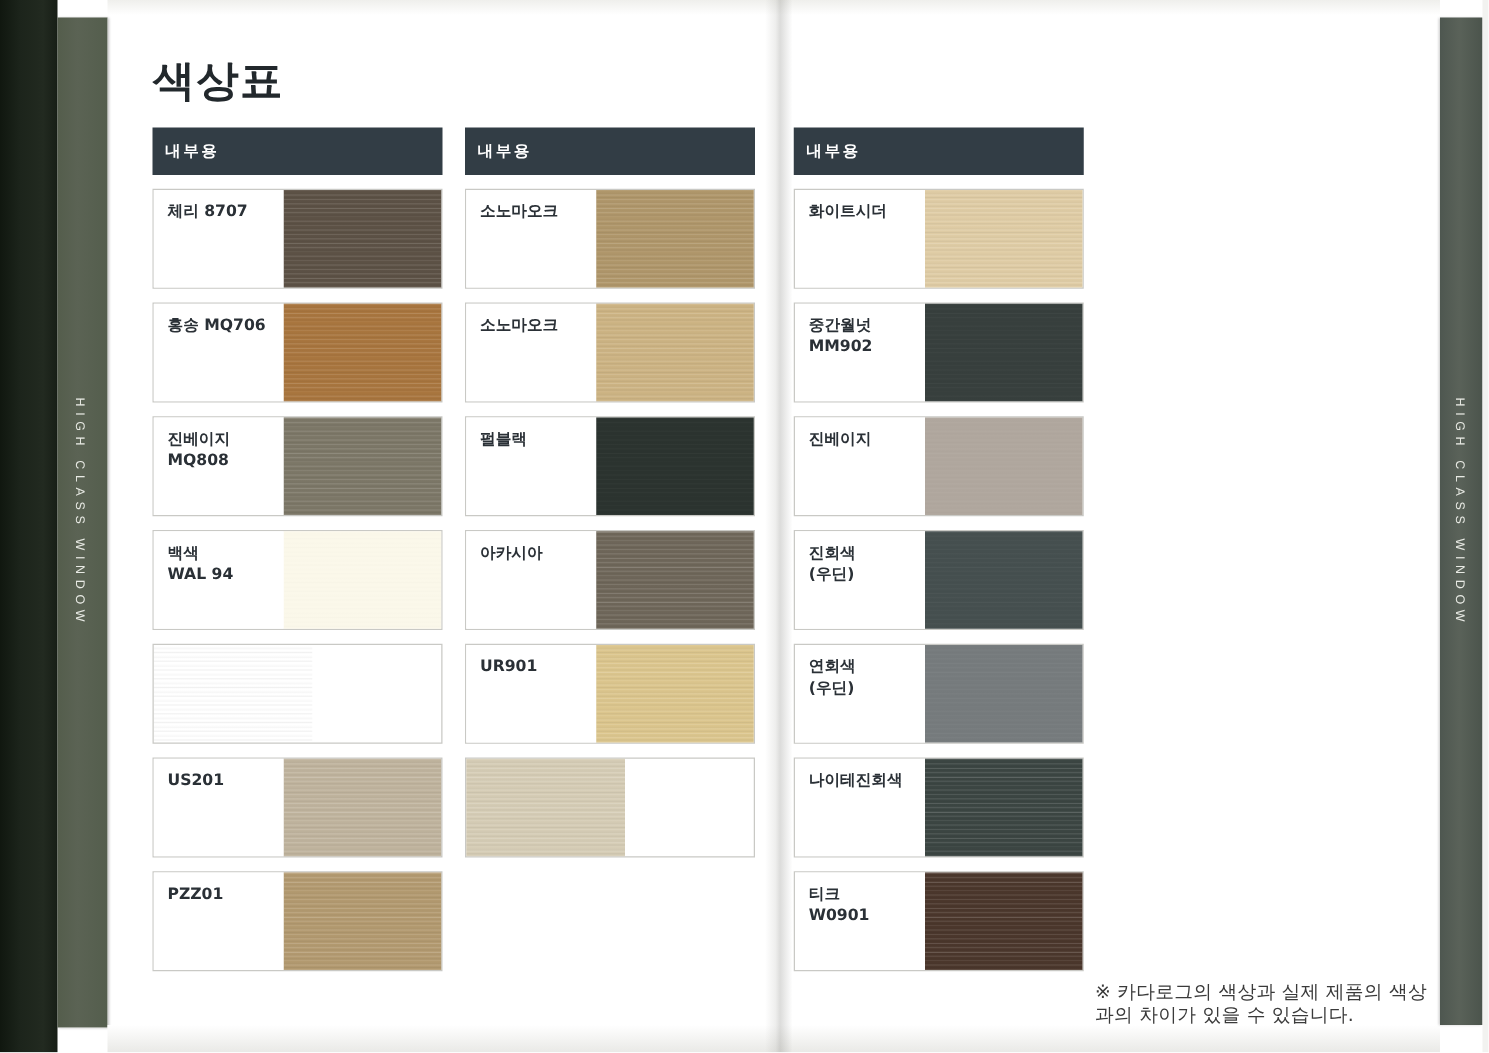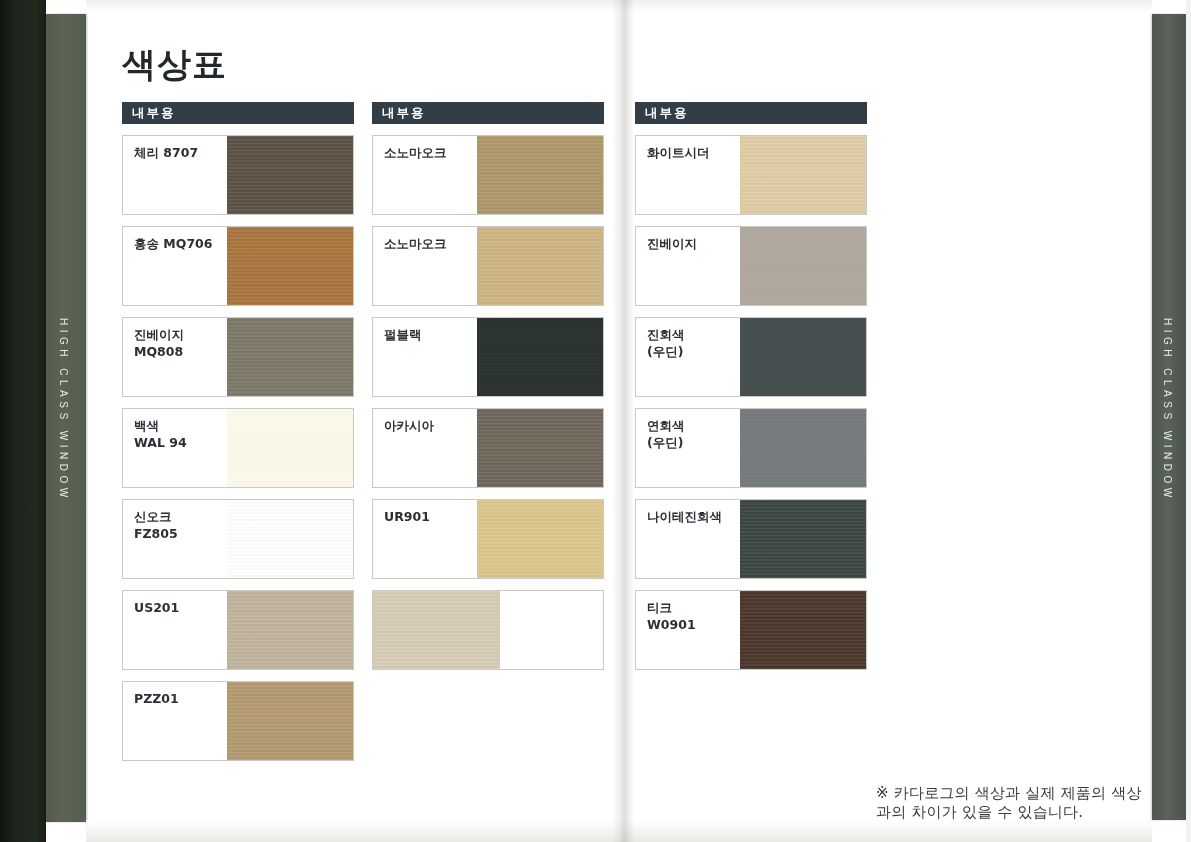--- a/index.html
+++ b/index.html
@@ -105,21 +105,21 @@
     width: 1000px;
     display: flex;
     gap: 18px;
   }
   .column {
     width: 232px;
   }
   .column.col-3 { margin-left: 13px; }
 
   .col-header {
-    height: 22px;
+    height: 38px;
     background: #323d45;
     color: #ffffff;
     font-size: 12.5px;
     font-weight: 700;
     letter-spacing: 2px;
     display: flex;
     align-items: center;
     padding-left: 10px;
     box-sizing: border-box;
     margin-bottom: 11px;
@@ -218,22 +218,20 @@
             </div>
           </div>
           <div class="swatch-row">
             <div class="swatch-label">백색
 WAL 94</div>
             <div class="swatch-chip plain" style="background: rgb(251, 248, 234);">
               <div class="grain"></div>
             </div>
           </div>
           <div class="swatch-row">
-            <div class="swatch-label">신오크
-FZ805</div>
             <div class="swatch-chip">
               <div class="grain"></div>
             </div>
           </div>
           <div class="swatch-row">
             <div class="swatch-label">US201</div>
             <div class="swatch-chip" style="background: rgb(192, 180, 158);">
               <div class="grain"></div>
             </div>
           </div>
@@ -284,20 +282,27 @@
         </div>
         <div class="column col-3">
           <div class="col-header">내부용</div>
           <div class="swatch-row">
             <div class="swatch-label">화이트시더</div>
             <div class="swatch-chip" style="background: rgb(224, 205, 166);">
               <div class="grain"></div>
             </div>
           </div>
           <div class="swatch-row">
+            <div class="swatch-label">중간월넛
+MM902</div>
+            <div class="swatch-chip plain" style="background: rgb(55, 63, 61);">
+              <div class="grain"></div>
+            </div>
+          </div>
+          <div class="swatch-row">
             <div class="swatch-label">진베이지</div>
             <div class="swatch-chip plain" style="background: rgb(176, 167, 158);">
               <div class="grain"></div>
             </div>
           </div>
           <div class="swatch-row">
             <div class="swatch-label">진회색
 (우딘)</div>
             <div class="swatch-chip plain" style="background: rgb(69, 79, 79);">
               <div class="grain"></div>

